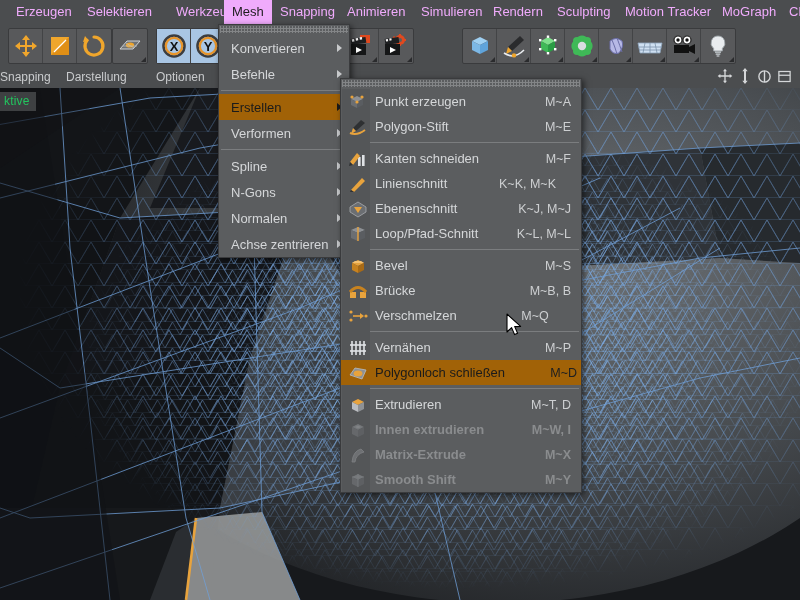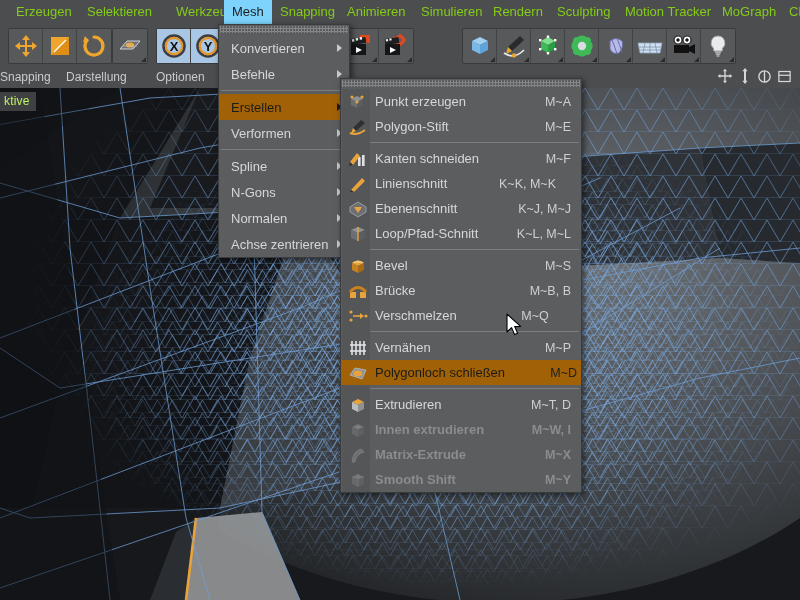--- a/index.html
+++ b/index.html
@@ -14,38 +14,38 @@
 
   
   .viewport {
     position: absolute; left: 0; top: 88px; width: 800px; height: 512px;
     background: #151719;
     overflow: hidden;
   }
   .viewport svg { display: block; }
   .vp-label {
     position: absolute; left: 0; top: 92px;
-    background: #3e4042; color: #bef264;
+    background: #3e4042; color: #22c55e;
     font-size: 12px; padding: 2px 6px 3px 4px;
     letter-spacing: .2px;
     z-index: 5;
   }
 
   
   .menubar {
     position: absolute; left: 0; top: 0; width: 800px; height: 24px;
     background: #4b4d4f;
     z-index: 20;
   }
   .menubar .mi {
     position: absolute; top: 0; height: 24px; line-height: 24px;
-    font-size: 13px; color: #84cc16; padding: 0 8px;
+    font-size: 13px; color: #f0abfc; padding: 0 8px;
     white-space: nowrap;
   }
-  .menubar .mi.active { background: #7dd3fc; color: #1c1c1c; }
+  .menubar .mi.active { background: #f0abfc; color: #1c1c1c; }
 
   
   .toolbar1 {
     position: absolute; left: 0; top: 24px; width: 800px; height: 42px;
     background: #4b4d4f; z-index: 18;
   }
   .toolbar2 {
     position: absolute; left: 0; top: 66px; width: 800px; height: 22px;
     background: #4b4d4f; z-index: 18;
   }

